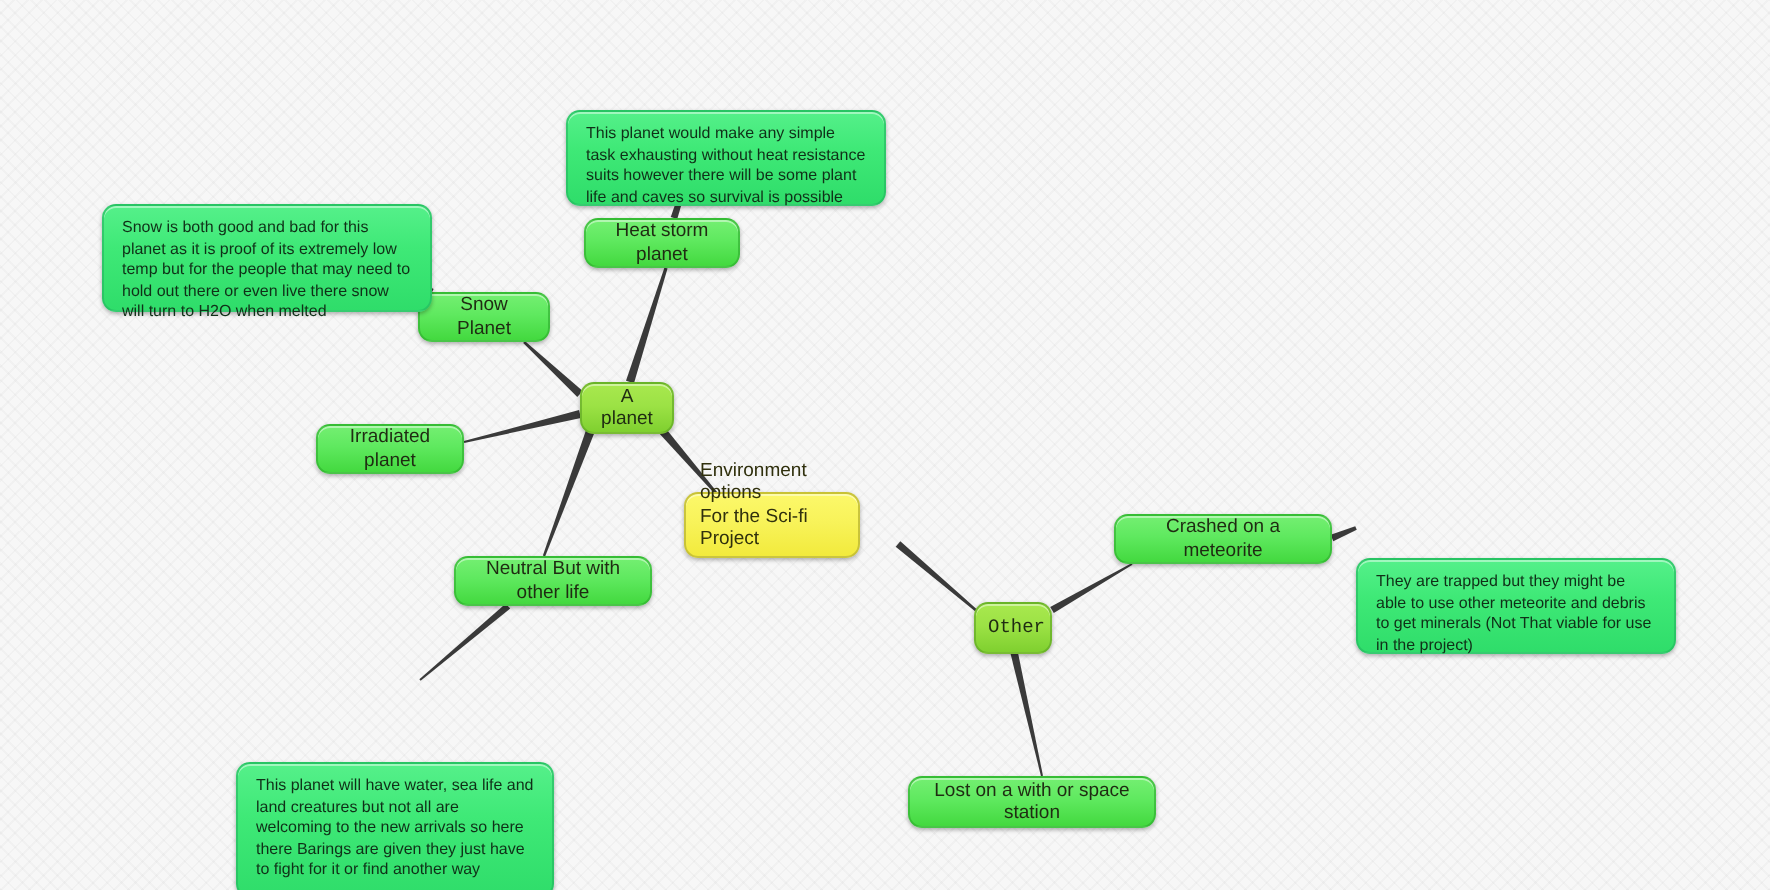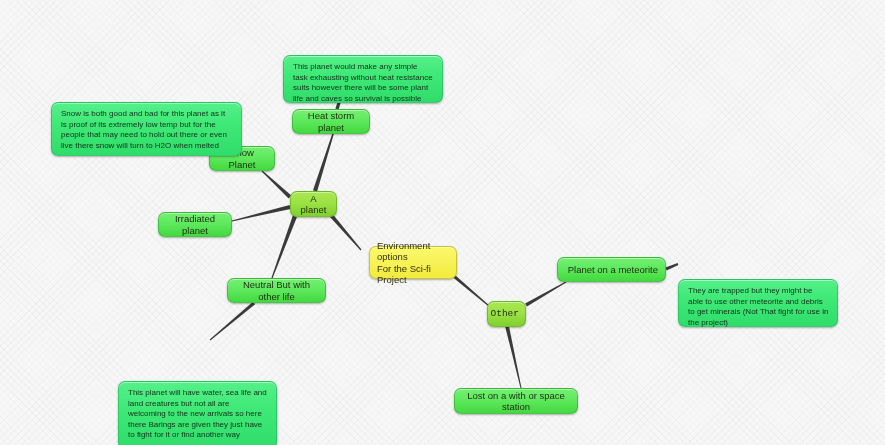--- a/index.html
+++ b/index.html
@@ -26,21 +26,21 @@
     width: 885px;
     height: 445px;
     pointer-events: none;
   }
   .node {
     position: absolute;
     box-sizing: border-box;
     border-radius: 7px;
     display: flex;
     align-items: center;
-    justify-content: flex-end;
+    justify-content: flex-start;
     text-align: center;
     color: #1f2b12;
     line-height: 1.18;
     border: 1px solid rgba(60,130,30,0.55);
     box-shadow: 0 1px 2px rgba(0,0,0,0.30), inset 0 1px 0 rgba(255,255,255,0.45);
     z-index: 2;
   }
   .node-topic {
     font-size: 9.5px;
     background: linear-gradient(180deg, #a8e84e 0%, #9ce245 45%, #7fd02f 100%);
@@ -88,52 +88,52 @@
       <polygon points="289.53,205.06 231.88,220.51 232.12,221.49 290.47,208.94" fill="#3a3a3a"></polygon>
       <polygon points="292.94,215.23 271.44,277.79 272.56,278.21 297.06,216.77" fill="#3a3a3a"></polygon>
       <polygon points="338.62,109.52 352.48,62.15 351.52,61.85 335.38,108.48" fill="#3a3a3a"></polygon>
       <polygon points="216.82,144.51 160.24,114.56 159.76,115.44 215.18,147.49" fill="#3a3a3a"></polygon>
       <polygon points="252.91,301.70 209.68,339.62 210.32,340.38 255.09,304.30" fill="#3a3a3a"></polygon>
       <polygon points="526.90,306.56 566.25,282.43 565.75,281.57 525.10,303.44" fill="#3a3a3a"></polygon>
       <polygon points="505.15,326.42 520.51,388.11 521.49,387.89 508.85,325.58" fill="#3a3a3a"></polygon>
       <polygon points="666.65,270.57 678.38,264.92 677.62,263.08 665.35,267.43" fill="#3a3a3a"></polygon>
     </svg>
   <div id="node-layer">
-      <div class="node node-root" style="left: 369px; top: 246px; width: 88px; height: 33px;"><span>Environment options
+      <div class="node node-root" style="left: 342px; top: 246px; width: 88px; height: 33px; align-items: flex-end;"><span>Environment options
 For the Sci-fi Project</span></div>
       <div class="node node-topic" style="left: 290px; top: 191px; width: 47px; height: 25px;">
         <span>A planet</span>
       </div>
       <div class="node node-topic" style="left: 487px; top: 301px; width: 39px; height: 25px; font-family: Liberation Mono, monospace;">
         <span>Other</span>
       </div>
       <div class="node node-branch" style="left: 292px; top: 109px; width: 78px; height: 25px;">
         <span>Heat storm planet</span>
       </div>
       <div class="node node-branch" style="left: 209px; top: 146px; width: 66px; height: 25px;">
         <span>Snow Planet</span>
       </div>
       <div class="node node-branch" style="left: 158px; top: 212px; width: 74px; height: 25px;">
         <span>Irradiated planet</span>
       </div>
       <div class="node node-branch" style="left: 227px; top: 278px; width: 99px; height: 25px;">
         <span>Neutral But with other life</span>
       </div>
       <div class="node node-branch" style="left: 557px; top: 257px; width: 109px; height: 25px;">
-        <span>Planet on a meteorite</span>
+        <span>Crashed on a meteorite</span>
       </div>
       <div class="node node-branch" style="left: 454px; top: 388px; width: 124px; height: 26px;">
         <span>Lost on a with or space station</span>
       </div>
       <div class="node node-note" style="left: 283px; top: 14px; width: 160px; height: 48px;">
         <span>This planet would make any simple task exhausting without heat resistance suits however there will be some plant life and caves so survival is possible</span>
       </div>
-      <div class="node node-note" style="left: 51px; top: 61px; width: 191px; height: 54px;">
+      <div class="node node-note" style="left: 51px; top: 61px; width: 165px; height: 54px;">
         <span>Snow is both good and bad for this planet as it is proof of its extremely low temp but for the people that may need to hold out there or even live there snow will turn to H2O when melted</span>
       </div>
       <div class="node node-note" style="left: 118px; top: 340px; width: 159px; height: 68px;">
         <span>This planet will have water, sea life and land creatures but not all are welcoming to the new arrivals so here there Barings are given they just have to fight for it or find another way</span>
       </div>
       <div class="node node-note" style="left: 678px; top: 238px; width: 160px; height: 48px;">
-        <span>They are trapped but they might be able to use other meteorite and debris to get minerals (Not That fight for use in the project)</span>
+        <span>They are trapped but they might be able to use other meteorite and debris to get minerals (Not That viable for use in the project)</span>
       </div>
     </div>
 </div>
 
 </body></html>

